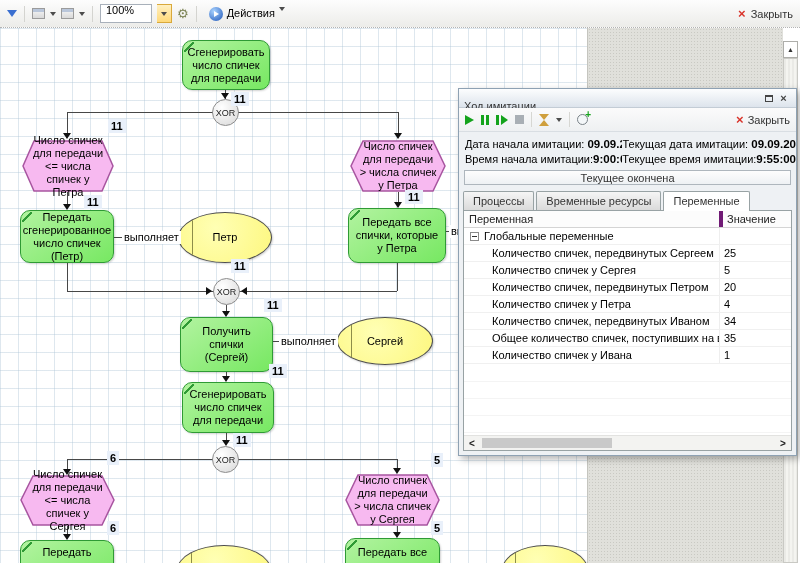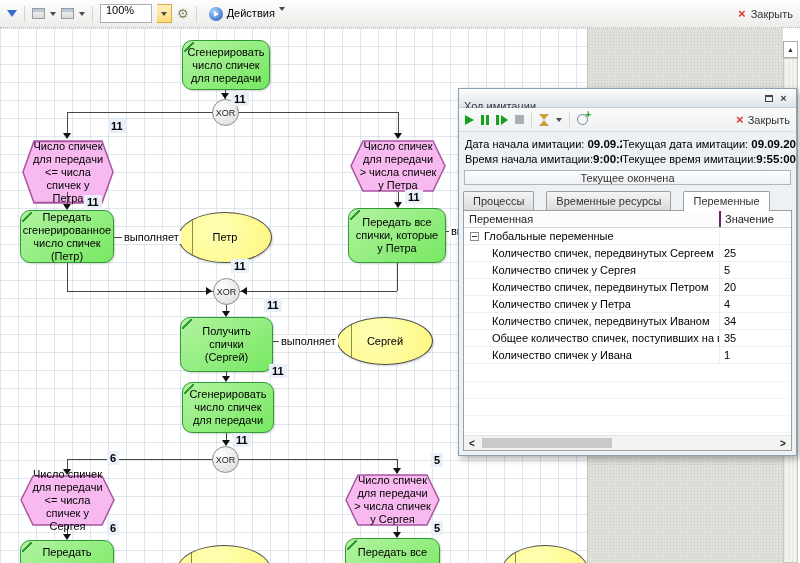--- a/index.html
+++ b/index.html
@@ -84,27 +84,27 @@
   .i-clockplus { width:11px; height:11px; border-radius:50%; border:1px solid #7a8288; background:#f4f7f9; position:relative; }
   .i-clockplus::after { content:"+"; position:absolute; right:-4px; top:-6px; color:#15a31c; font-weight:bold; font-size:10px; }
   .p-close { margin-left:auto; display:flex; align-items:center; gap:4px; color:#333; }
   .p-info { padding:4px 0 3px; flex:none; }
   .inf-row { display:flex; height:15px; align-items:center; }
   .inf-left { width:166px; padding-left:6px; white-space:nowrap; overflow:hidden; }
   .inf-right { white-space:nowrap; }
   .inf-row b { font-size:11.5px; }
   .p-status { margin:1px 5px 3px; height:15px; border:1px solid #aeb6bd; background:linear-gradient(#fdfdfd,#eef1f4);
     text-align:center; line-height:14px; color:#333; flex:none; }
-  .p-tabs { display:flex; padding:3px 4px 0; gap:12px; flex:none; position:relative; z-index:2; }
+  .p-tabs { display:flex; padding:3px 4px 0; gap:2px; flex:none; position:relative; z-index:2; }
   .tab { padding:3px 9px 3px; background:linear-gradient(#f5f5f5,#dadada); border:1px solid #98a2a4;
     border-bottom:none; border-radius:2px 2px 0 0; color:#333; }
   .tab.active { background:#fff; padding-bottom:4px; margin-bottom:-1px; position:relative; z-index:3; }
   .p-page { margin:0 4px 4px; border:1px solid #98a2a4; background:#fff; flex:1; position:relative; overflow:hidden; }
   .grid-head { display:flex; height:17px; align-items:center; background:#fcfcfc; border-bottom:1px solid #d4d4d4; color:#222; }
-  .gcol1 { flex:1; padding-left:5px; } .gcol2 { width:72px; padding-left:4px; border-left:2px solid #701a75; height:100%; display:flex; align-items:center; }
+  .gcol1 { flex:1; padding-left:5px; } .gcol2 { width:72px; padding-left:4px; border-left:4px solid #701a75; height:100%; display:flex; align-items:center; }
   .grow { display:flex; height:17px; align-items:center; border-bottom:1px solid #f0f0f0; color:#000; }
   .grow .c1 { flex:1; padding-left:28px; white-space:nowrap; overflow:hidden; }
   .grow .c1.group { padding-left:6px; display:flex; align-items:center; gap:5px; }
   .grow .c2 { width:72px; padding-left:4px; border-left:1px solid #eeeeee; height:100%; display:flex; align-items:center; }
   .minus-box { width:9px; height:9px; border:1px solid #8a8a8a; background:#fff; display:inline-flex; align-items:center; justify-content:center; flex:none; }
   .minus-box::after { content:""; width:5px; height:1px; background:#333; }
   .emptyrows { position:absolute; left:0; right:0; bottom:15px; top:154px;
     background:repeating-linear-gradient(to bottom, transparent 0 16px, #f4f4f4 16px 17px); }
   .hscroll { position:absolute; left:0; right:0; bottom:0; height:15px; background:#f3f3f1; border-top:1px solid #e2e2e0; display:flex; align-items:center; }
   .sbtn { width:16px; height:100%; display:flex; align-items:center; justify-content:center; font-size:10px; font-weight:bold; color:#222; }
@@ -195,21 +195,21 @@
 
   <div class="plab" style="left:122px;top:203px">выполняет</div>
   <div class="plab" style="left:279px;top:307px">выполняет</div>
   <div class="plab" style="left:449px;top:197px">выполняет</div>
 
   <div class="task" style="left:182px;top:12px;width:88px;height:50px">
     <i class="fold"></i>
     <div class="nlabel">Сгенерировать число спичек для передачи</div>
   </div>
   <div class="xor" style="left:212px;top:71px">XOR</div>
-  <div class="cond" style="left:22px;top:112px;width:92px;height:64px">
+  <div class="cond" style="left:22px;top:112px;width:92px;height:52px">
     <svg viewBox="0 0 92 52" preserveAspectRatio="none">
         <polygon points="12,1 80,1 91,26 80,51 12,51 1,26" fill="#f7b9f0" stroke="#a855a0" stroke-width="1.5"></polygon>
       </svg>
     <div class="nlabel" style="padding:2px 9px">Число спичек для передачи &lt;= числа спичек у Петра</div>
   </div>
   <div class="cond" style="left:350px;top:112px;width:96px;height:52px">
     <svg viewBox="0 0 96 52" preserveAspectRatio="none">
         <polygon points="13,1 83,1 95,26 83,51 13,51 1,26" fill="#f7b9f0" stroke="#a855a0" stroke-width="1.5"></polygon>
       </svg>
     <div class="nlabel" style="padding:2px 9px">Число спичек для передачи &gt; числа спичек у Петра</div>

